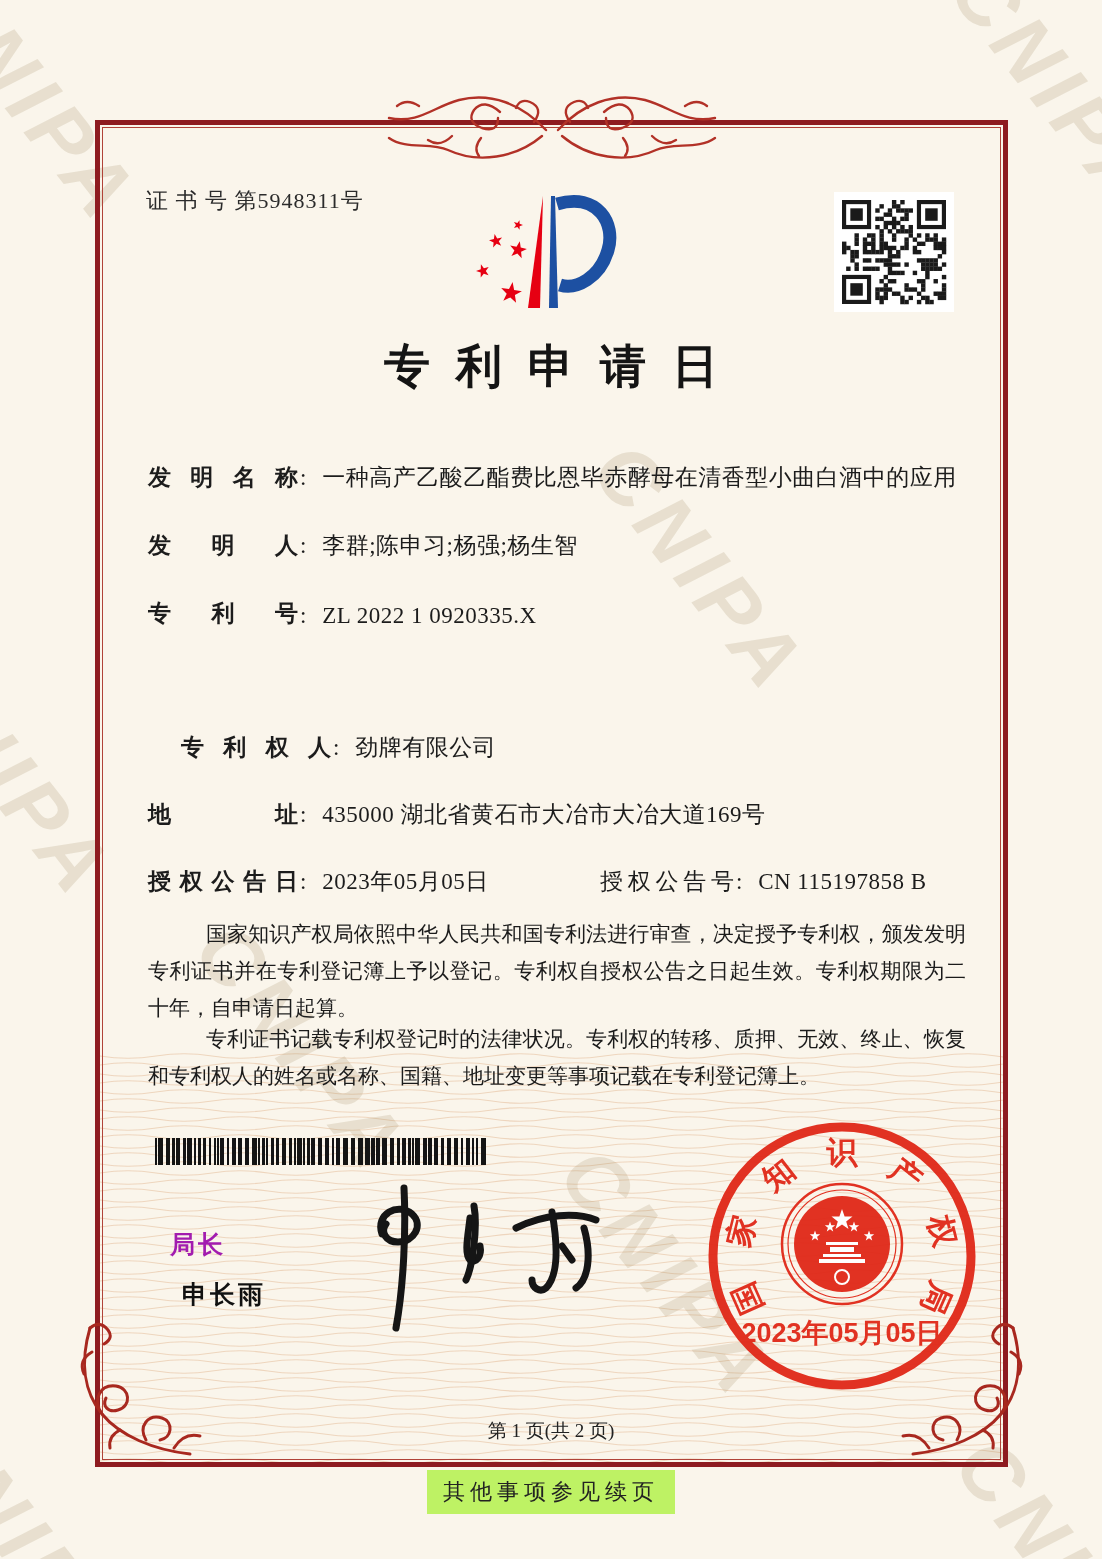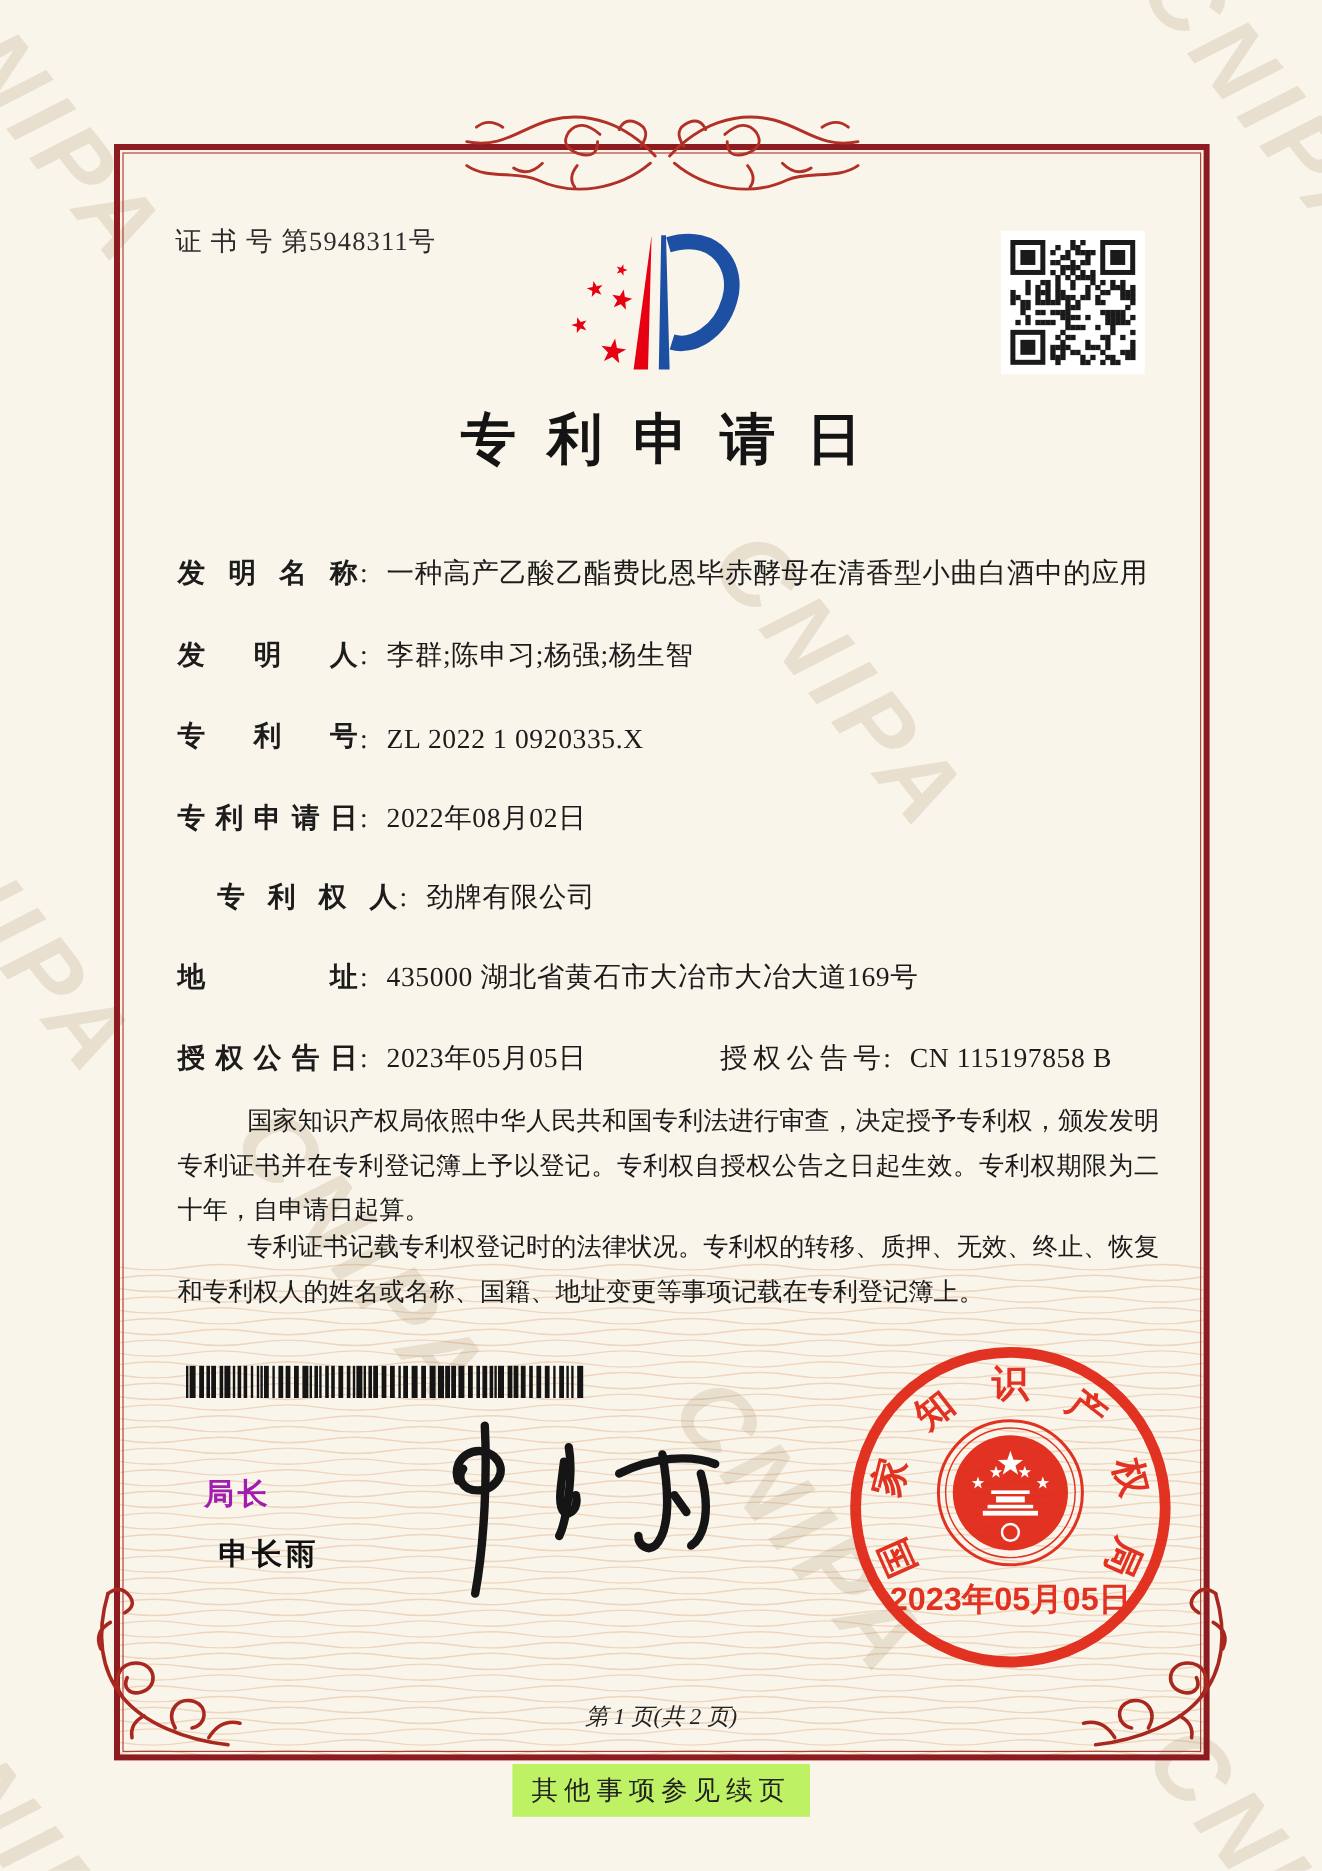--- a/index.html
+++ b/index.html
@@ -73,21 +73,21 @@
   }
   .officer-name{
     position:absolute;left:182px;top:1278px;
     font:700 25px "Liberation Sans","DejaVu Sans",sans-serif;color:#111;letter-spacing:3px;
   }
   .signature-svg{position:absolute;left:320px;top:1172px;}
   .seal-svg{position:absolute;left:703px;top:1116px;opacity:0.95;}
 
   .page-info{
     position:absolute;left:0;top:1418px;width:1102px;text-align:center;
-    font-size:19px;color:#222;font-style:italic;
+    font-size:19px;color:#222;
   }
   .continuation{
     position:absolute;left:0;top:1470px;width:1102px;text-align:center;
   }
   .continuation span{
     display:inline-block;background:#bef264;padding:7px 16px;
     font-size:22px;color:#222;letter-spacing:5px;
   }
 </style>
 </head>
@@ -431,24 +431,20 @@
       <span class="field-value">一种高产乙酸乙酯费比恩毕赤酵母在清香型小曲白酒中的应用</span>
     </div>
     <div class="field-row" style="top:530px;">
       <span class="field-label">发明人</span><span class="field-colon">:</span>
       <span class="field-value">李群;陈申习;杨强;杨生智</span>
     </div>
     <div class="field-row" style="top:598px;">
       <span class="field-label">专利号</span><span class="field-colon">:</span>
       <span class="field-value">ZL 2022 1 0920335.X</span>
     </div>
-    <div class="field-row" style="top:666px;">
-      <span class="field-label">专利申请日</span><span class="field-colon">:</span>
-      <span class="field-value">2022年08月02日</span>
-    </div>
     <div class="field-row" style="top:732px;margin-left:33px;">
       <span class="field-label">专利权人</span><span class="field-colon">:</span>
       <span class="field-value">劲牌有限公司</span>
     </div>
     <div class="field-row" style="top:799px;">
       <span class="field-label">地址</span><span class="field-colon">:</span>
       <span class="field-value">435000 湖北省黄石市大冶市大冶大道169号</span>
     </div>
     <div class="field-row" style="top:866px;">
       <span class="field-label">授权公告日</span><span class="field-colon">:</span>

